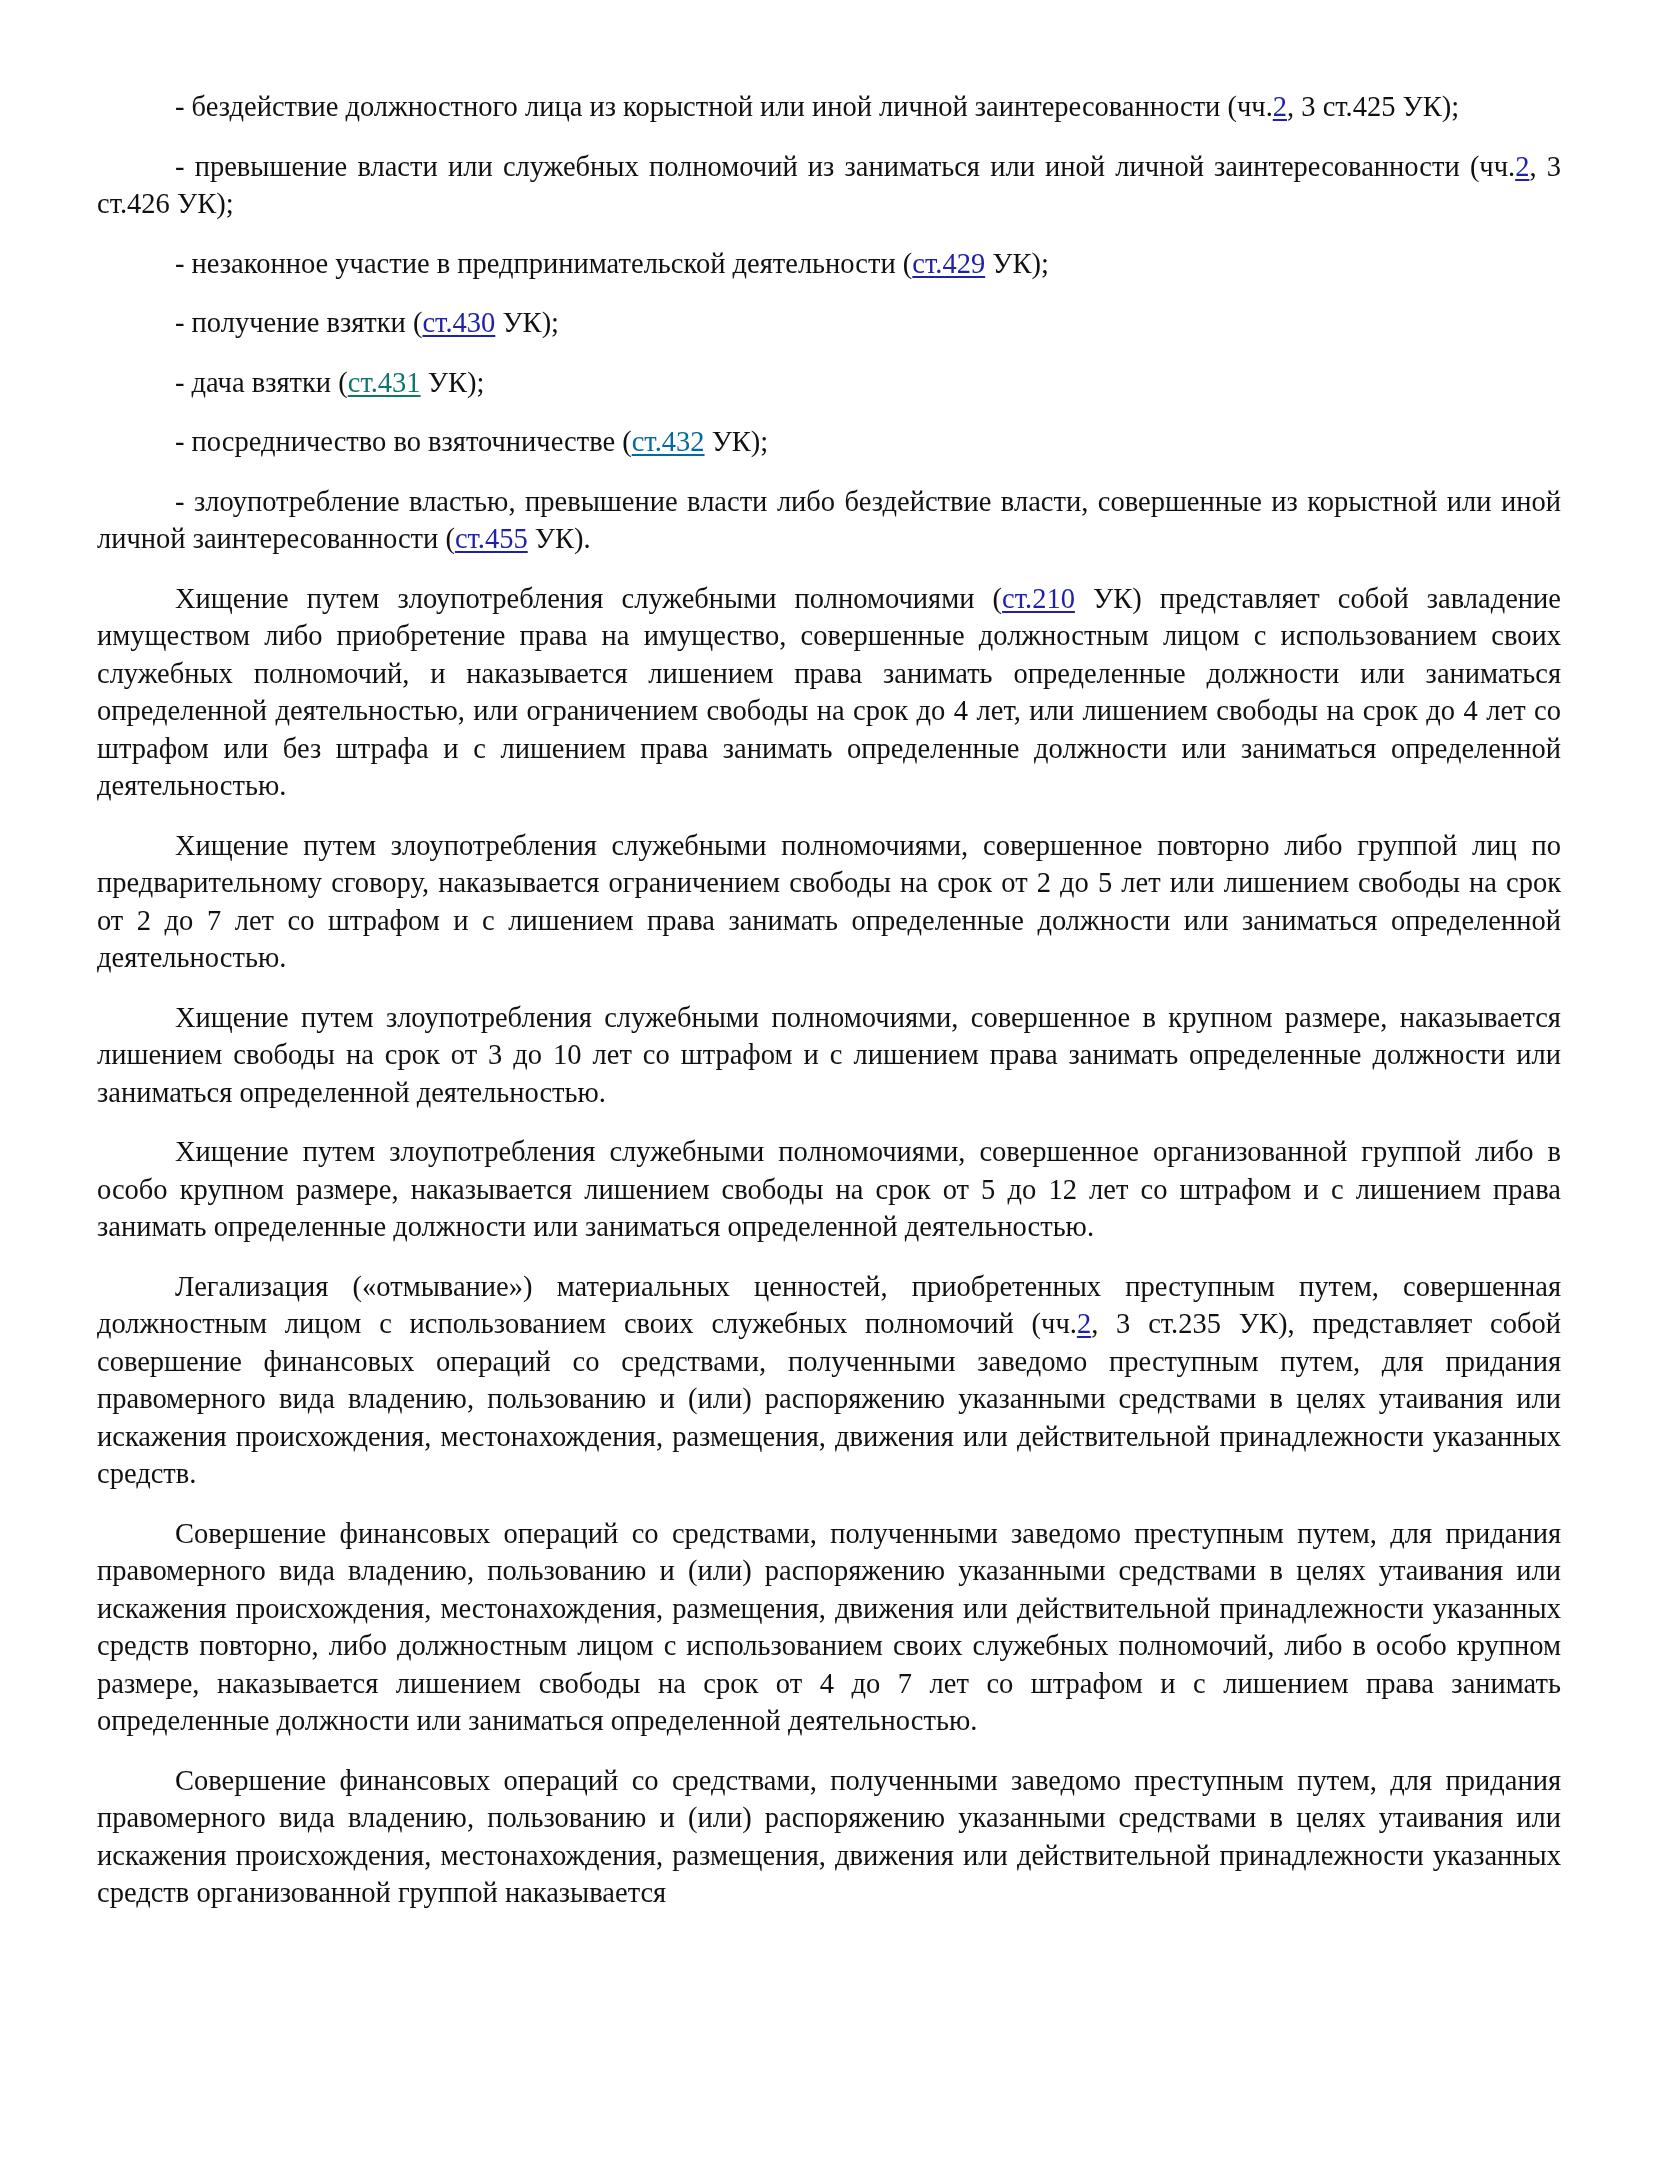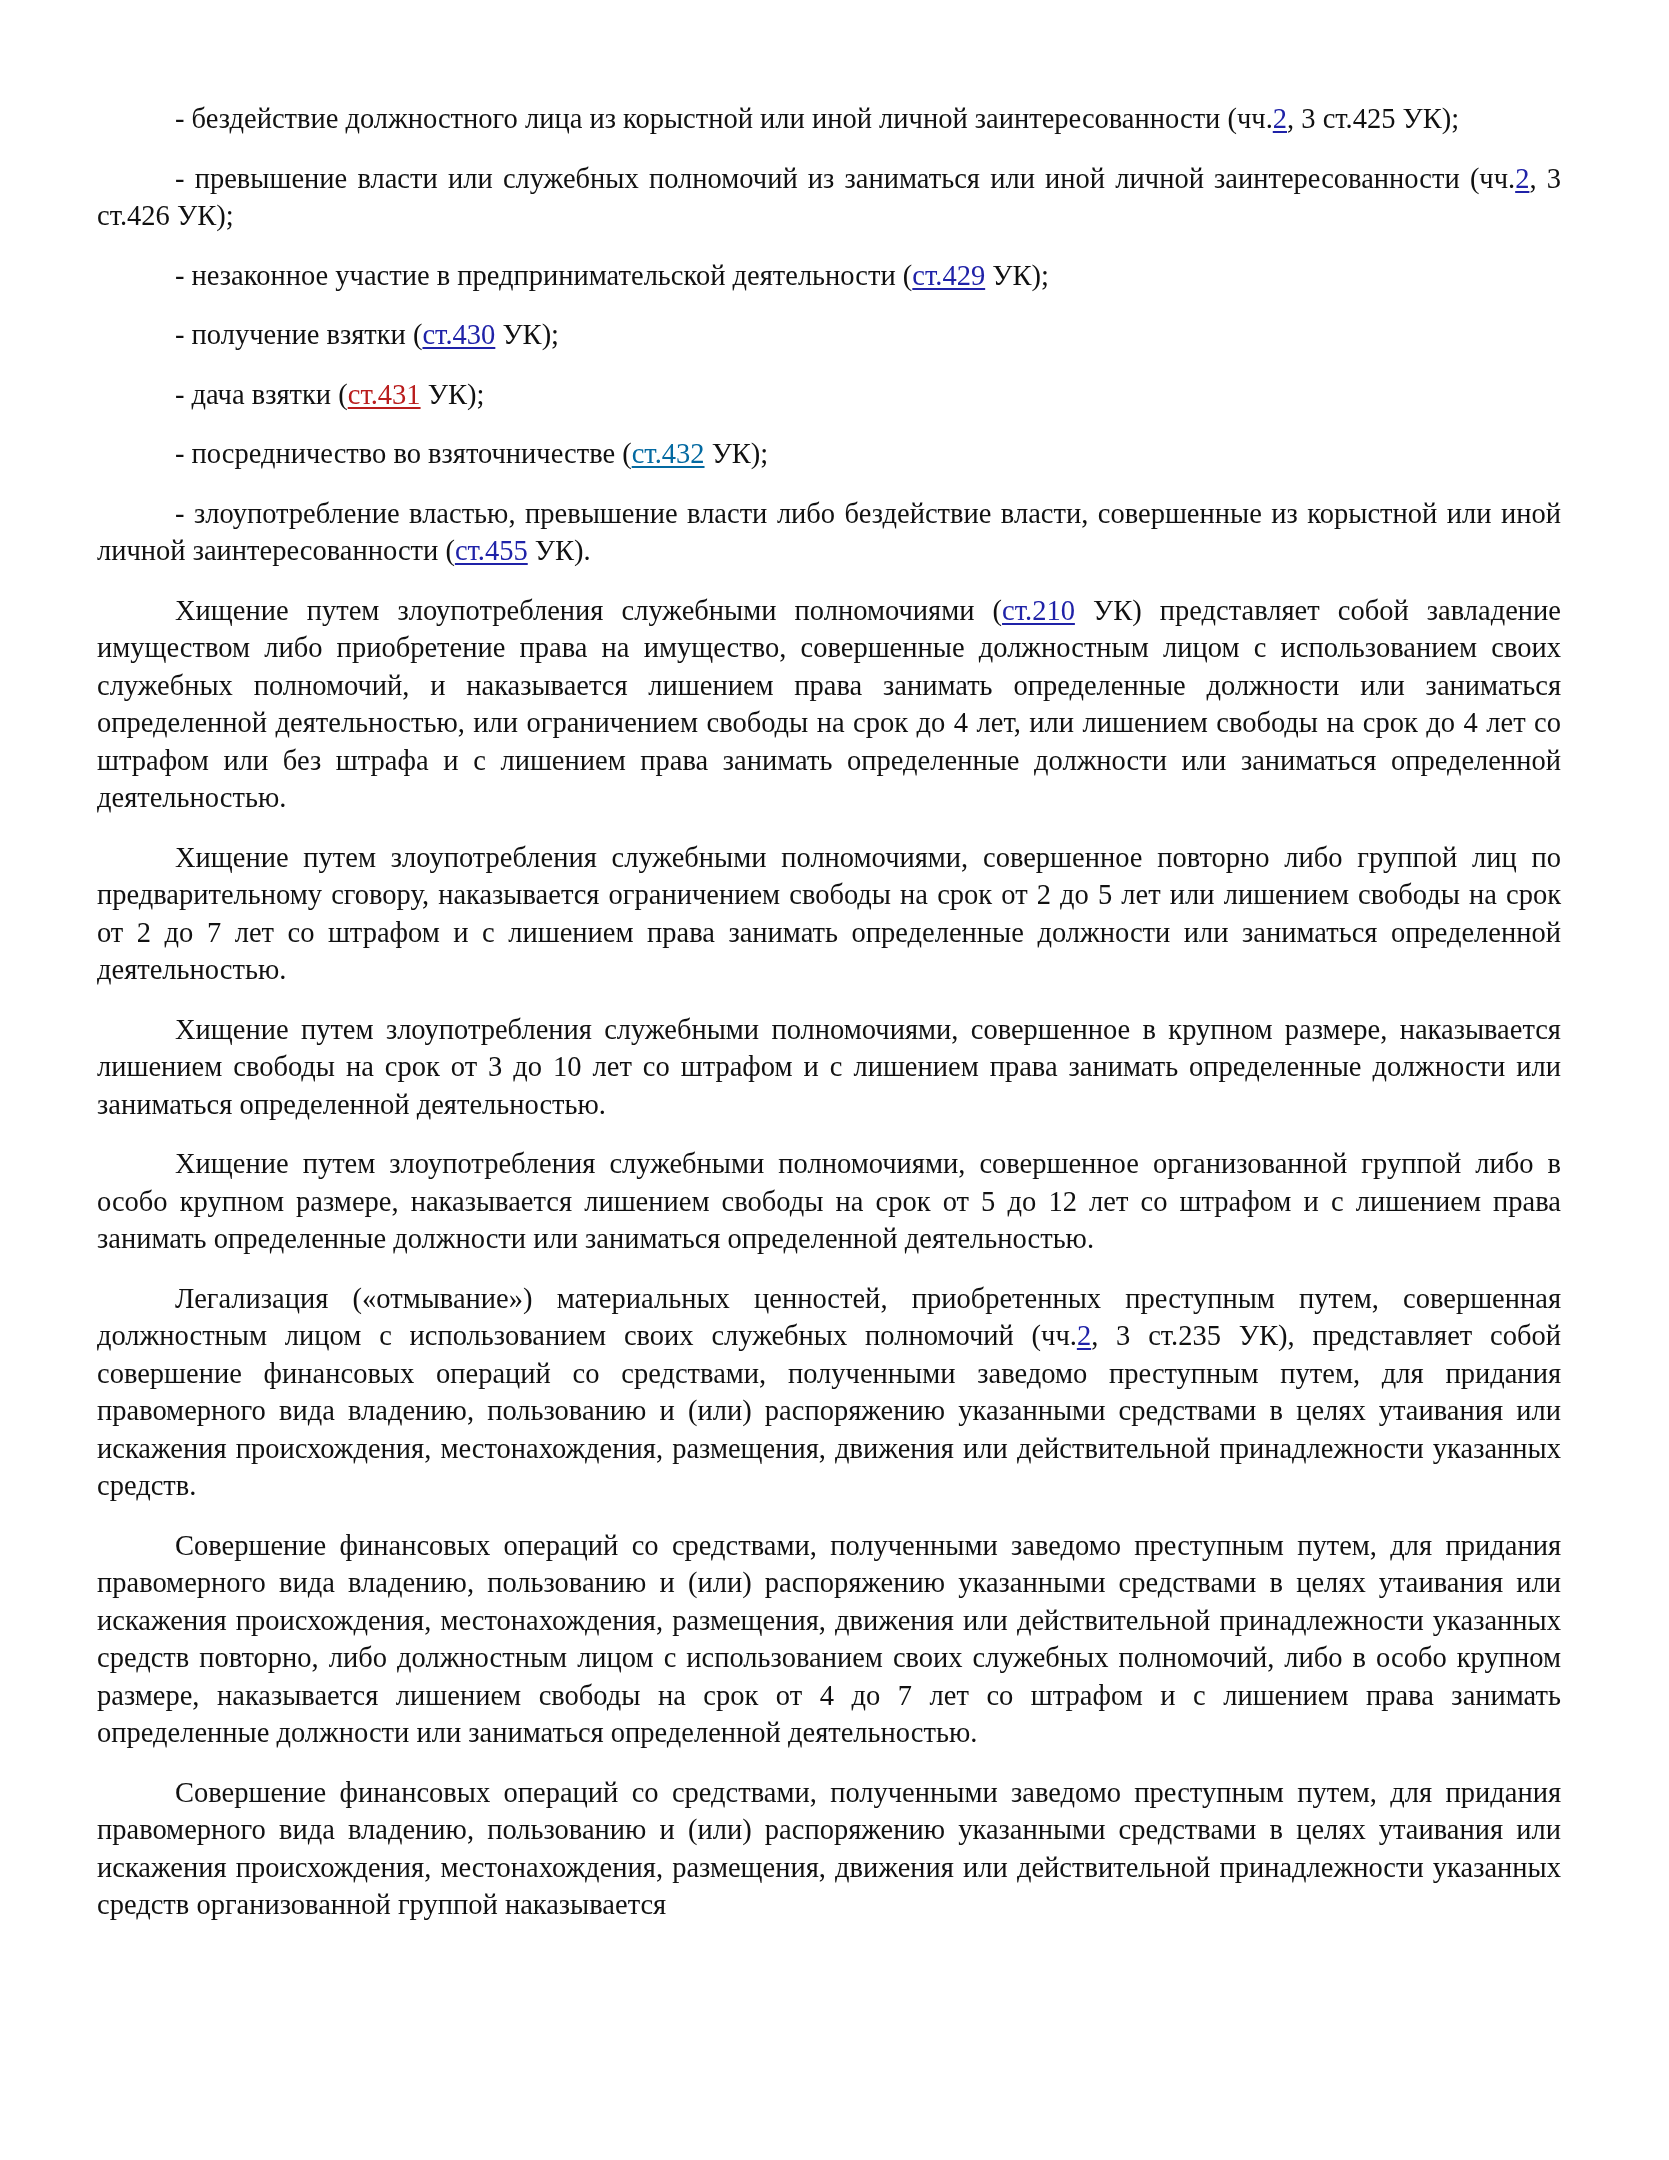--- a/index.html
+++ b/index.html
@@ -1,34 +1,34 @@
 <!DOCTYPE html>
 <html><head>
 <meta charset="utf-8">
 <style>
   html, body { margin: 0; padding: 0; background: #ffffff; }
   body { width: 1669px; height: 2160px; overflow: hidden; position: relative; }
   .page {
-    position: absolute; left: 97px; top: 100px; width: 1464px;
+    position: absolute; left: 97px; top: 88px; width: 1464px;
     font-family: "Liberation Serif", "DejaVu Serif", serif;
     font-size: 28.5px; line-height: 37.5px; color: #111111;
   }
   .para { margin: 0 0 22px 0; text-align: justify; text-indent: 78px; }
   .para b { font-weight: normal; }
   a.ref { color: #1f22a8; text-decoration: underline; text-decoration-thickness: 1.5px; text-underline-offset: 3px; }
 </style>
 </head>
 <body>
 
 <div class="page" id="page">
     <p class="para"><span>- бездействие должностного лица из корыстной или иной личной заинтересованности (чч.</span><a class="ref" style="color: rgb(31, 34, 168);">2</a><span>, 3 ст.425 УК);</span></p>
     <p class="para"><span>- превышение власти или служебных полномочий из заниматься или иной личной заинтересованности (чч.</span><a class="ref" style="color: rgb(31, 34, 168);">2</a><span>, 3 ст.426 УК);</span></p>
     <p class="para"><span>- незаконное участие в предпринимательской деятельности (</span><a class="ref" style="color: rgb(31, 34, 168);">ст.429</a><span> УК);</span></p>
     <p class="para"><span>- получение взятки (</span><a class="ref" style="color: rgb(31, 34, 168);">ст.430</a><span> УК);</span></p>
-    <p class="para"><span>- дача взятки (</span><a class="ref" style="color: #b91c1c;">ст.431</a><span> УК);</span></p>
+    <p class="para"><span>- дача взятки (</span><a class="ref" style="color: #0f766e;">ст.431</a><span> УК);</span></p>
     <p class="para"><span>- посредничество во взяточничестве (</span><a class="ref" style="color: #0369a1;">ст.432</a><span> УК);</span></p>
     <p class="para"><span>- злоупотребление властью, превышение власти либо бездействие власти, совершенные из корыстной или иной личной заинтересованности (</span><a class="ref" style="color: rgb(31, 34, 168);">ст.455</a><span> УК).</span></p>
     <p class="para"><b>Хищение путем злоупотребления служебными полномочиями</b><span> (</span><a class="ref" style="color: rgb(31, 34, 168);">ст.210</a><span> УК) представляет собой завладение имуществом либо приобретение права на имущество, совершенные должностным лицом с использованием своих служебных полномочий, и наказывается лишением права занимать определенные должности или заниматься определенной деятельностью, или ограничением свободы на срок до 4 лет, или лишением свободы на срок до 4 лет со штрафом или без штрафа и с лишением права занимать определенные должности или заниматься определенной деятельностью.</span></p>
     <p class="para"><b>Хищение путем злоупотребления служебными полномочиями, совершенное повторно либо группой лиц по предварительному сговору</b><span>, наказывается ограничением свободы на срок от 2 до 5 лет или лишением свободы на срок от 2 до 7 лет со штрафом и с лишением права занимать определенные должности или заниматься определенной деятельностью.</span></p>
     <p class="para"><b>Хищение путем злоупотребления служебными полномочиями, совершенное в крупном размере</b><span>, наказывается лишением свободы на срок от 3 до 10 лет со штрафом и с лишением права занимать определенные должности или заниматься определенной деятельностью.</span></p>
     <p class="para"><b>Хищение путем злоупотребления служебными полномочиями, совершенное организованной группой либо в особо крупном размере</b><span>, наказывается лишением свободы на срок от 5 до 12 лет со штрафом и с лишением права занимать определенные должности или заниматься определенной деятельностью.</span></p>
     <p class="para"><b>Легализация («отмывание») материальных ценностей, приобретенных преступным путем, совершенная должностным лицом с использованием своих служебных полномочий</b><span> (чч.</span><a class="ref" style="color: rgb(31, 34, 168);">2</a><span>, 3 ст.235 УК), представляет собой совершение финансовых операций со средствами, полученными заведомо преступным путем, для придания правомерного вида владению, пользованию и (или) распоряжению указанными средствами в целях утаивания или искажения происхождения, местонахождения, размещения, движения или действительной принадлежности указанных средств.</span></p>
     <p class="para"><b>Совершение финансовых операций со средствами, полученными заведомо преступным путем</b><span>, для придания правомерного вида владению, пользованию и (или) распоряжению указанными средствами в целях утаивания или искажения происхождения, местонахождения, размещения, движения или действительной принадлежности указанных средств </span><b>повторно, либо должностным лицом с использованием своих служебных полномочий, либо в особо крупном размере</b><span>, наказывается лишением свободы на срок от 4 до 7 лет со штрафом и с лишением права занимать определенные должности или заниматься определенной деятельностью.</span></p>
     <p class="para"><b>Совершение финансовых операций со средствами, полученными заведомо преступным путем</b><span>, для придания правомерного вида владению, пользованию и (или) распоряжению указанными средствами в целях утаивания или искажения происхождения, местонахождения, размещения, движения или действительной принадлежности указанных средств </span><b>организованной группой</b><span> наказывается</span></p>
   </div>

